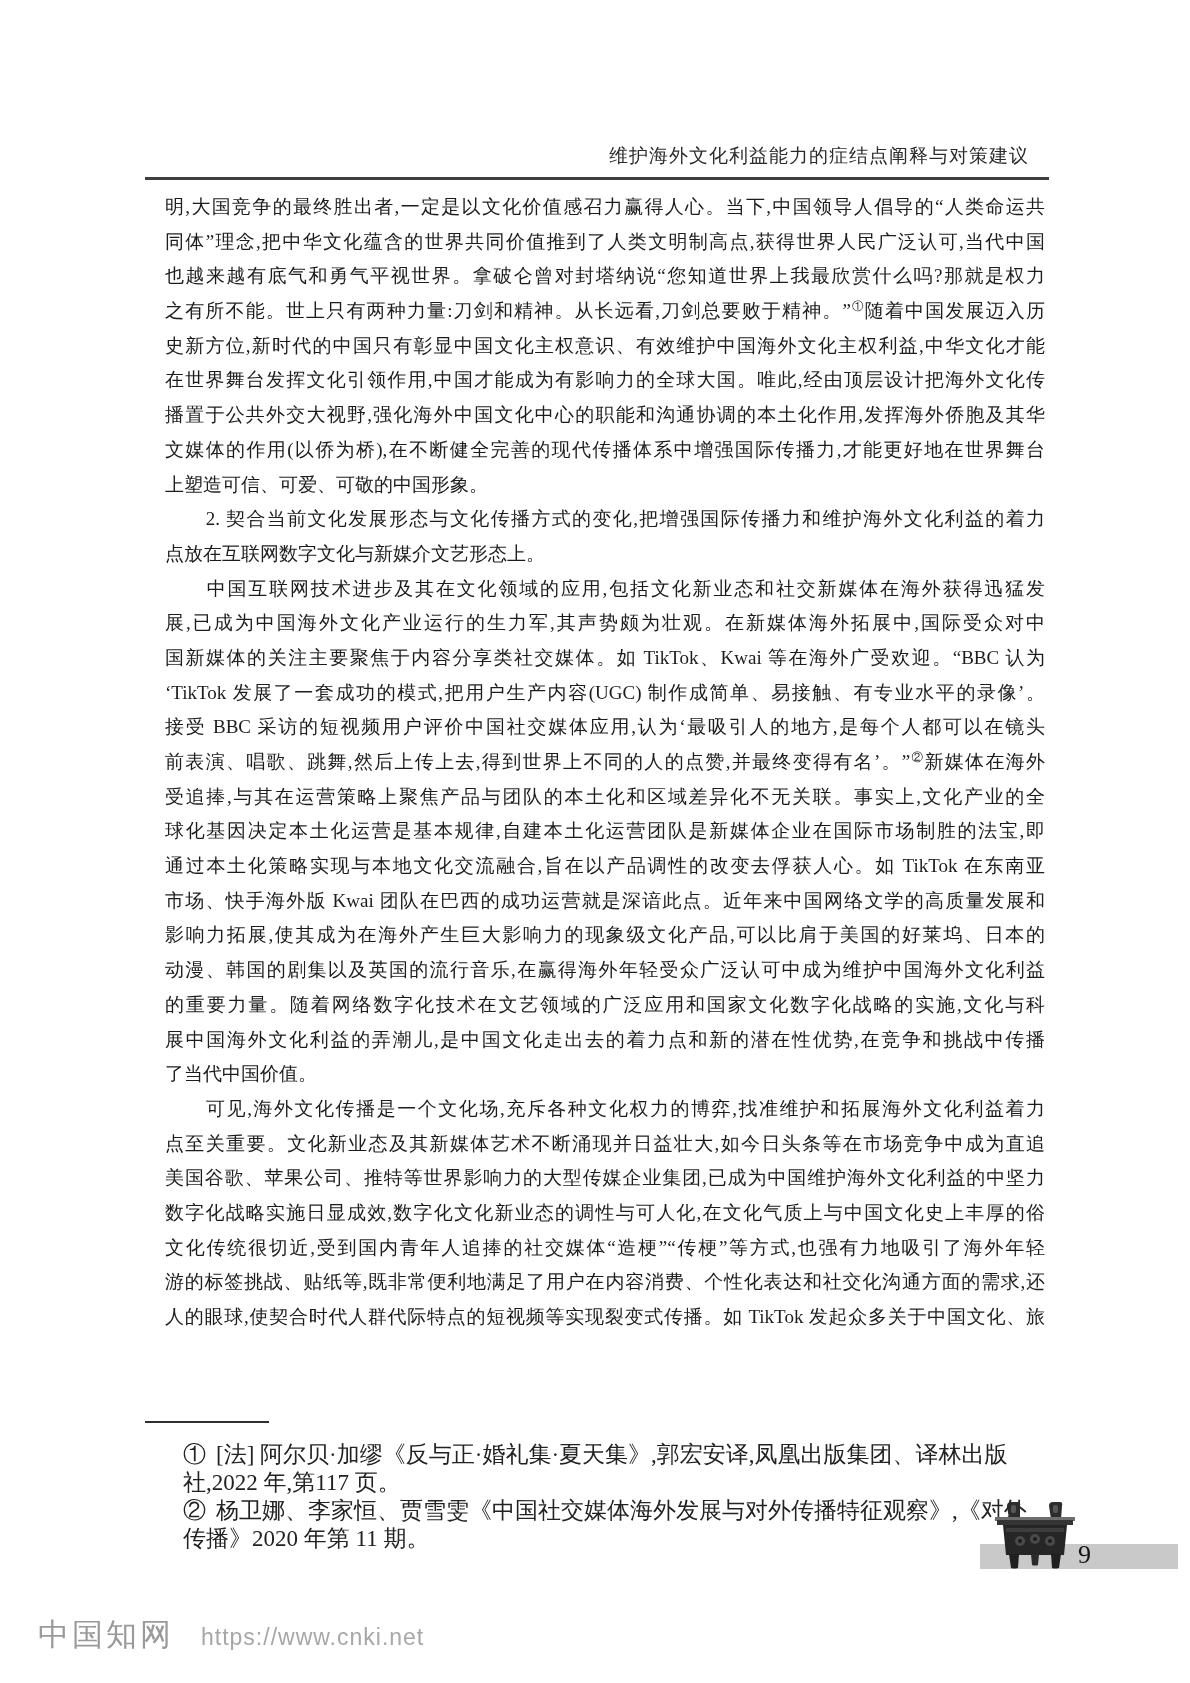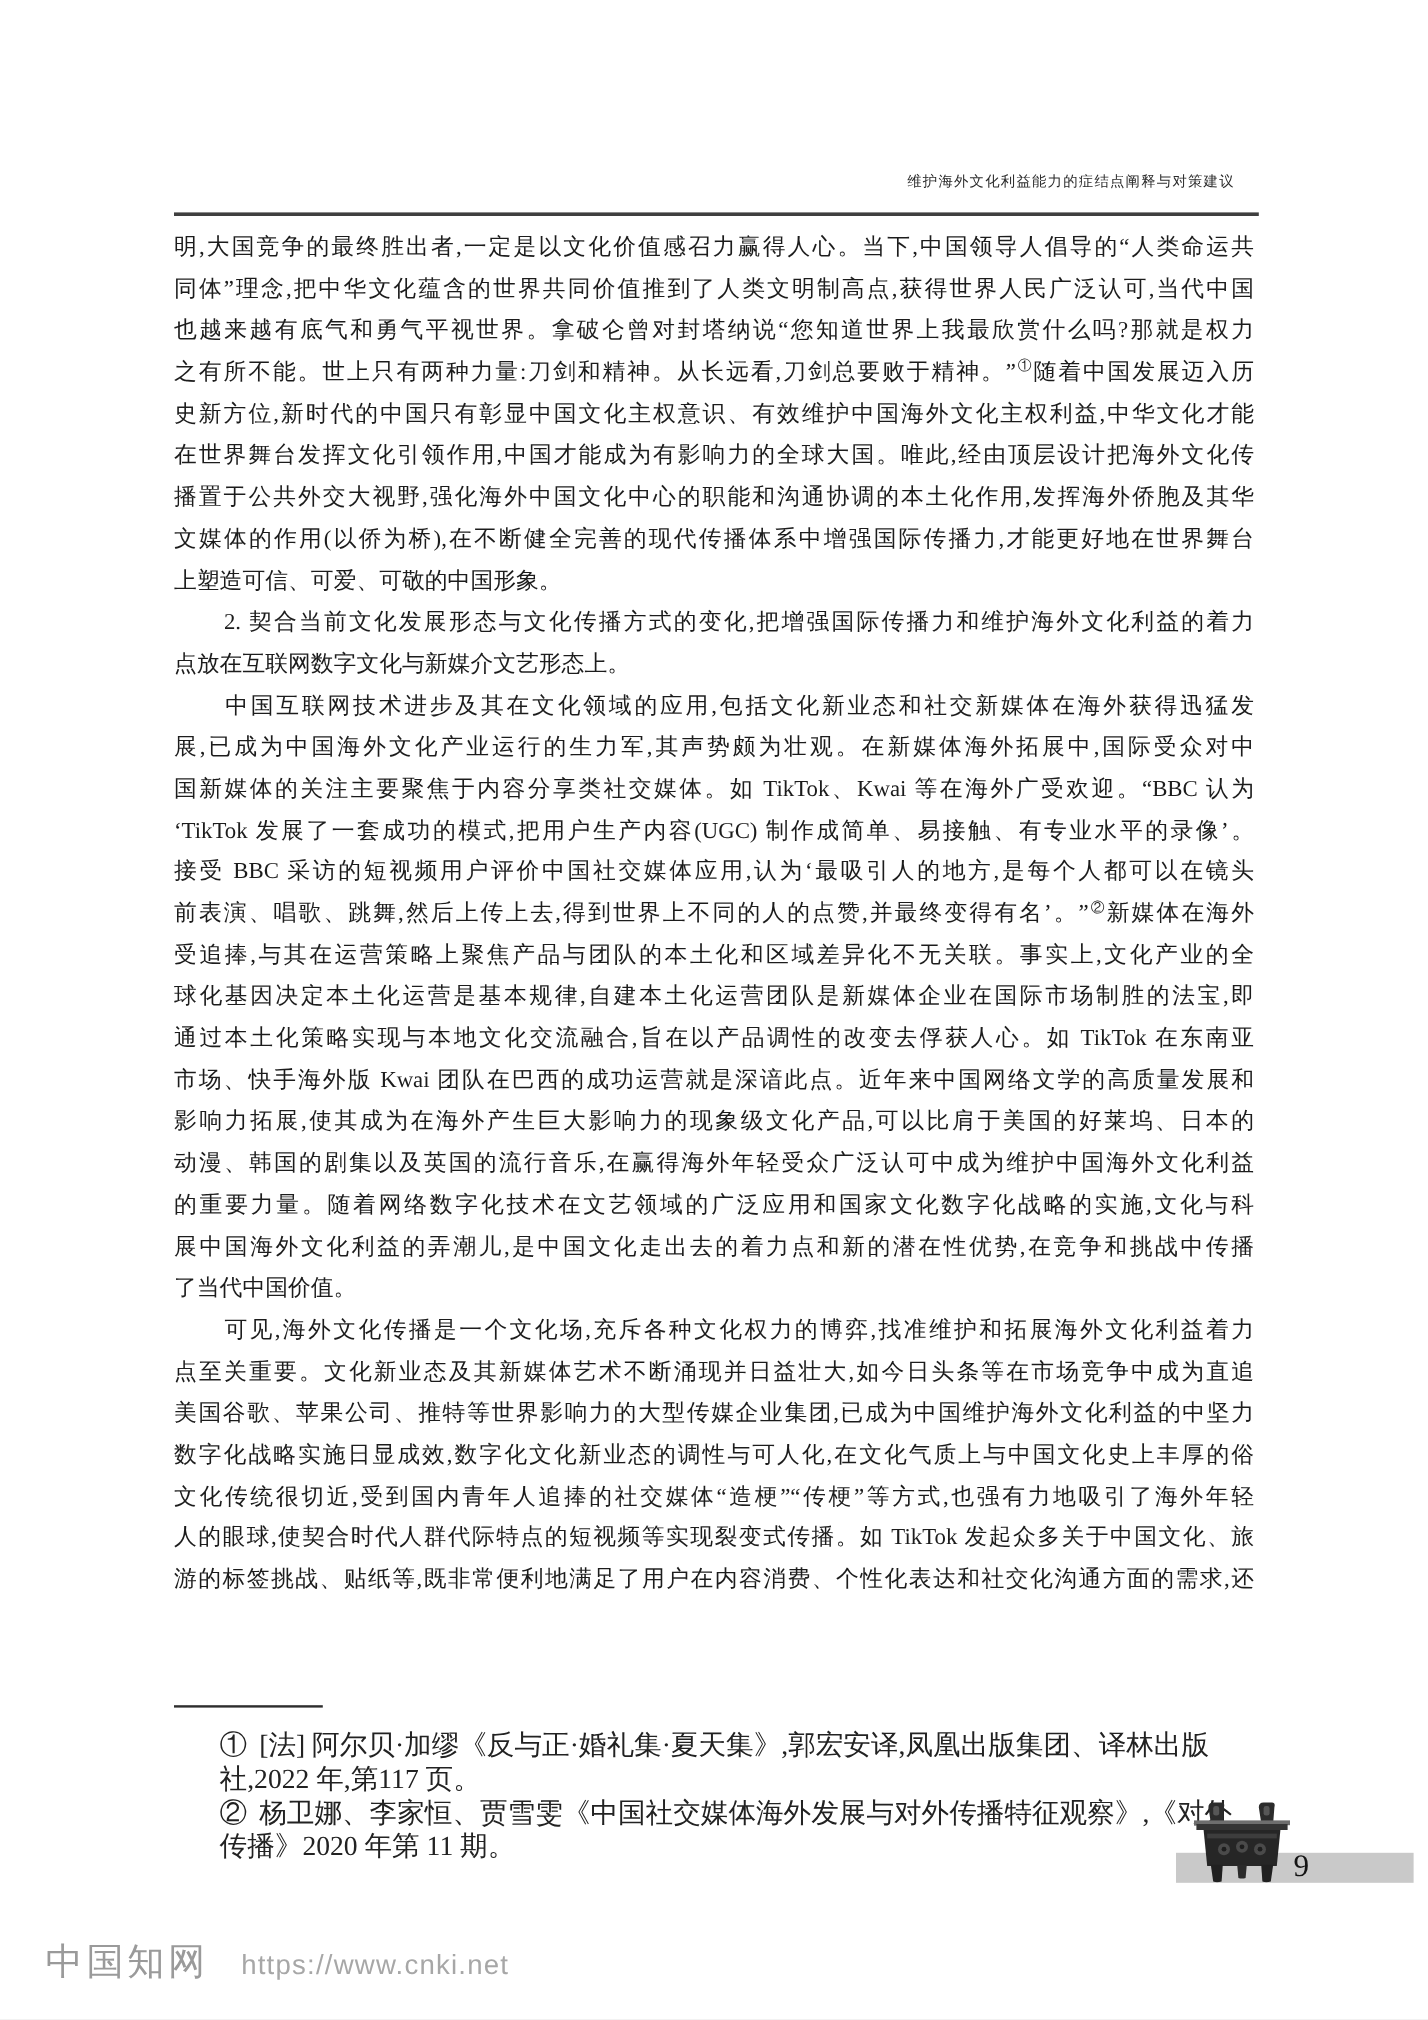--- a/index.html
+++ b/index.html
@@ -4,34 +4,34 @@
 <style>
   html,body{margin:0;padding:0;background:#e9e9e9;}
   .page{
     position:relative; width:1190px; height:1683px; background:#ffffff;
     font-family:"Liberation Serif","DejaVu Serif",serif; color:#1e1e1e;
     overflow:hidden; margin:0 auto;
   }
   
   .running-title{
     position:absolute; top:143px; right:161px;
-    font-size:12px; letter-spacing:1px; color:#2b2b2b; white-space:nowrap;
+    font-size:19px; letter-spacing:1px; color:#2b2b2b; white-space:nowrap;
   }
   .header-rule{
     position:absolute; left:145px; top:177px; width:904px; height:3px;
     background:#3f3f3f;
   }
   
   .article-body{
     position:absolute; left:145px; top:190px; width:900px;
   }
   .article-body .line{
     height:34.7px; line-height:34.7px; font-size:19px;
     text-align:justify; text-align-last:justify;
-    white-space:normal; overflow:visible; color:#1c1c1c;
+    white-space:normal; overflow:visible; color:#1c1c1c;margin-left:20px;
   }
   .article-body .line.para-end{ text-align-last:left; }
   .article-body sup{
     font-size:11.5px; vertical-align:super; line-height:0;
   }
   
   .footnote-rule{
     position:absolute; left:145px; top:1421px; width:124px; height:2px; background:#2e2e2e;
   }
   .footnotes{
@@ -94,22 +94,22 @@
       <div class="line">影响力拓展,使其成为在海外产生巨大影响力的现象级文化产品,可以比肩于美国的好莱坞、日本的</div>
       <div class="line">动漫、韩国的剧集以及英国的流行音乐,在赢得海外年轻受众广泛认可中成为维护中国海外文化利益</div>
       <div class="line">的重要力量。随着网络数字化技术在文艺领域的广泛应用和国家文化数字化战略的实施,文化与科</div>
       <div class="line">展中国海外文化利益的弄潮儿,是中国文化走出去的着力点和新的潜在性优势,在竞争和挑战中传播</div>
       <div class="line para-end">了当代中国价值。</div>
       <div class="line">　　可见,海外文化传播是一个文化场,充斥各种文化权力的博弈,找准维护和拓展海外文化利益着力</div>
       <div class="line">点至关重要。文化新业态及其新媒体艺术不断涌现并日益壮大,如今日头条等在市场竞争中成为直追</div>
       <div class="line">美国谷歌、苹果公司、推特等世界影响力的大型传媒企业集团,已成为中国维护海外文化利益的中坚力</div>
       <div class="line">数字化战略实施日显成效,数字化文化新业态的调性与可人化,在文化气质上与中国文化史上丰厚的俗</div>
       <div class="line">文化传统很切近,受到国内青年人追捧的社交媒体“造梗”“传梗”等方式,也强有力地吸引了海外年轻</div>
+      <div class="line">游的标签挑战、贴纸等,既非常便利地满足了用户在内容消费、个性化表达和社交化沟通方面的需求,还</div>
       <div class="line">人的眼球,使契合时代人群代际特点的短视频等实现裂变式传播。如 TikTok 发起众多关于中国文化、旅</div>
-      <div class="line">游的标签挑战、贴纸等,既非常便利地满足了用户在内容消费、个性化表达和社交化沟通方面的需求,还</div>
     </main>
 
   <div class="footnote-rule"></div>
 
   <div class="footnotes">
     <div class="footnote-item">
       <span class="footnote-marker">①</span><span>[法] 阿尔贝·加缪《反与正·婚礼集·夏天集》,郭宏安译,凤凰出版集团、译林出版社,2022 年,第117 页。</span>
     </div>
     <div class="footnote-item">
       <span class="footnote-marker">②</span><span>杨卫娜、李家恒、贾雪雯《中国社交媒体海外发展与对外传播特征观察》,《对外传播》2020 年第 11 期。</span>

